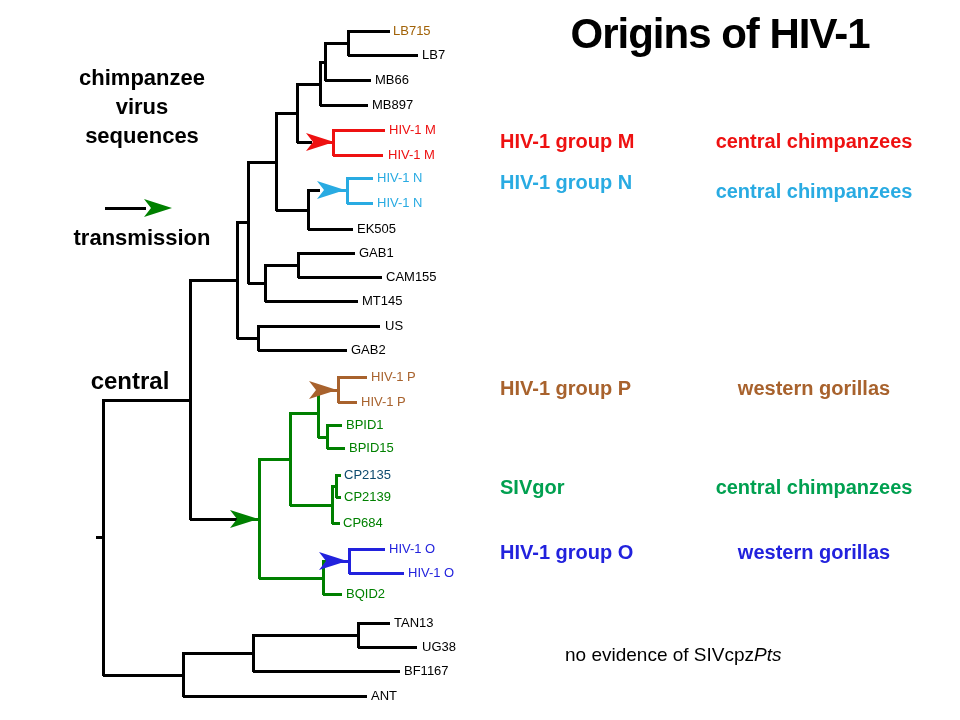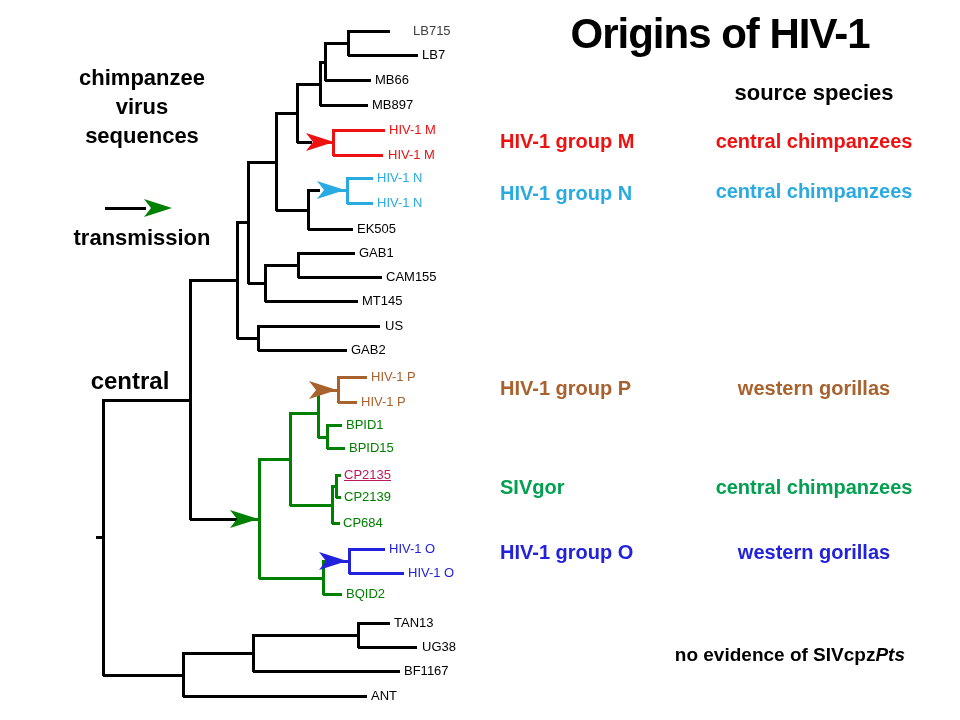--- a/index.html
+++ b/index.html
@@ -30,30 +30,29 @@
   #eastern-label{left:29px;top:692px;width:200px;font-size:24px;}
   .legend-virus{
     position:absolute;left:500px;width:248px;height:26px;line-height:26px;
     text-align:left;font-size:20px;font-weight:700;white-space:nowrap;
   }
   .legend-species{
     position:absolute;left:696px;width:236px;height:26px;line-height:26px;
     text-align:center;font-size:20px;font-weight:700;white-space:nowrap;
   }
   #note{
-    position:absolute;left:565px;top:644px;width:340px;text-align:right;
-    font-size:19px;font-weight:700;color:#000;line-height:22px;
+    position:absolute;left:565px;top:644px;width:340px;text-align:left;
+    font-size:19px;font-weight:400;color:#000;line-height:22px;
   }
 </style>
 </head>
 <body>
 
 <div id="stage">
   <div id="title">Origins of HIV-1</div>
-  <div id="source-species">source species</div>
 
   <div id="clade-note" class="side-label">chimpanzee
 virus
 sequences</div>
   <div id="transmission-label" class="side-label">transmission</div>
   <div id="central-label" class="side-label">central</div>
 
   <div id="tree">
       <div class="branch-h" style="left: 348px; top: 30px; width: 42px; background: rgb(0, 0, 0);"></div>
       <div class="branch-h" style="left: 348px; top: 54px; width: 70px; background: rgb(0, 0, 0);"></div>
@@ -153,53 +152,53 @@
         </svg></div>
       <div class="arrow" style="left: 230px; top: 510px;"><svg width="28" height="18" viewBox="0 0 28 18">
           <polygon points="0,0 28,9 0,18 7,9" fill="#008000"></polygon>
         </svg></div>
       <div class="arrow" style="left: 319px; top: 552px;"><svg width="28" height="18" viewBox="0 0 28 18">
           <polygon points="0,0 28,9 0,18 7,9" fill="#2222DD"></polygon>
         </svg></div>
       <div class="arrow" style="left: 144px; top: 199px;"><svg width="28" height="18" viewBox="0 0 28 18">
           <polygon points="0,0 28,9 0,18 7,9" fill="#008000"></polygon>
         </svg></div>
-      <div class="tip-label" style="left: 393px; top: 23px; color: #404040; margin-left: 20px;">LB715</div>
+      <div class="tip-label" style="left: 393px; top: 23px; color: #a16207;">LB715</div>
       <div class="tip-label" style="left: 422px; top: 47px; color: rgb(0, 0, 0);">LB7</div>
       <div class="tip-label" style="left: 375px; top: 72px; color: rgb(0, 0, 0);">MB66</div>
       <div class="tip-label" style="left: 372px; top: 97px; color: rgb(0, 0, 0);">MB897</div>
       <div class="tip-label" style="left: 389px; top: 122px; color: rgb(238, 17, 17);">HIV-1 M</div>
       <div class="tip-label" style="left: 388px; top: 147px; color: rgb(238, 17, 17);">HIV-1 M</div>
       <div class="tip-label" style="left: 377px; top: 170px; color: rgb(41, 171, 226);">HIV-1 N</div>
       <div class="tip-label" style="left: 377px; top: 195px; color: rgb(41, 171, 226);">HIV-1 N</div>
       <div class="tip-label" style="left: 357px; top: 221px; color: rgb(0, 0, 0);">EK505</div>
       <div class="tip-label" style="left: 359px; top: 245px; color: rgb(0, 0, 0);">GAB1</div>
       <div class="tip-label" style="left: 386px; top: 269px; color: rgb(0, 0, 0);">CAM155</div>
       <div class="tip-label" style="left: 362px; top: 293px; color: rgb(0, 0, 0);">MT145</div>
       <div class="tip-label" style="left: 385px; top: 318px; color: rgb(0, 0, 0);">US</div>
       <div class="tip-label" style="left: 351px; top: 342px; color: rgb(0, 0, 0);">GAB2</div>
       <div class="tip-label" style="left: 371px; top: 369px; color: rgb(168, 98, 45);">HIV-1 P</div>
       <div class="tip-label" style="left: 361px; top: 394px; color: rgb(168, 98, 45);">HIV-1 P</div>
       <div class="tip-label" style="left: 346px; top: 417px; color: rgb(0, 128, 0);">BPID1</div>
       <div class="tip-label" style="left: 349px; top: 440px; color: rgb(0, 128, 0);">BPID15</div>
-      <div class="tip-label" style="left: 344px; top: 467px; color: #be185d; text-decoration: underline;">CP2135</div>
+      <div class="tip-label" style="left: 344px; top: 467px; color: #0c4a6e;">CP2135</div>
       <div class="tip-label" style="left: 344px; top: 489px; color: rgb(0, 128, 0);">CP2139</div>
       <div class="tip-label" style="left: 343px; top: 515px; color: rgb(0, 128, 0);">CP684</div>
       <div class="tip-label" style="left: 389px; top: 541px; color: rgb(34, 34, 221);">HIV-1 O</div>
       <div class="tip-label" style="left: 408px; top: 565px; color: rgb(34, 34, 221);">HIV-1 O</div>
       <div class="tip-label" style="left: 346px; top: 586px; color: rgb(0, 128, 0);">BQID2</div>
       <div class="tip-label" style="left: 394px; top: 615px; color: rgb(0, 0, 0);">TAN13</div>
       <div class="tip-label" style="left: 422px; top: 639px; color: rgb(0, 0, 0);">UG38</div>
       <div class="tip-label" style="left: 404px; top: 663px; color: rgb(0, 0, 0);">BF1167</div>
       <div class="tip-label" style="left: 371px; top: 688px; color: rgb(0, 0, 0);">ANT</div>
     </div>
   <div id="legend-rows">
       <div class="legend-virus" style="top: 128px; color: rgb(238, 17, 17);">HIV-1 group M</div>
       <div class="legend-species" style="top: 128px; color: rgb(238, 17, 17);">central chimpanzees</div>
-      <div class="legend-virus" style="top: 180px; color: rgb(41, 171, 226);">HIV-1 group N</div>
+      <div class="legend-virus" style="top: 169px; color: rgb(41, 171, 226);">HIV-1 group N</div>
       <div class="legend-species" style="top: 178px; color: rgb(41, 171, 226);">central chimpanzees</div>
       <div class="legend-virus" style="top: 375px; color: rgb(168, 98, 45);">HIV-1 group P</div>
       <div class="legend-species" style="top: 375px; color: rgb(168, 98, 45);">western gorillas</div>
       <div class="legend-virus" style="top: 474px; color: rgb(0, 160, 80);">SIVgor</div>
       <div class="legend-species" style="top: 474px; color: rgb(0, 160, 80);">central chimpanzees</div>
       <div class="legend-virus" style="top: 539px; color: rgb(34, 34, 221);">HIV-1 group O</div>
       <div class="legend-species" style="top: 539px; color: rgb(34, 34, 221);">western gorillas</div>
     </div>
 
   <div id="note">

